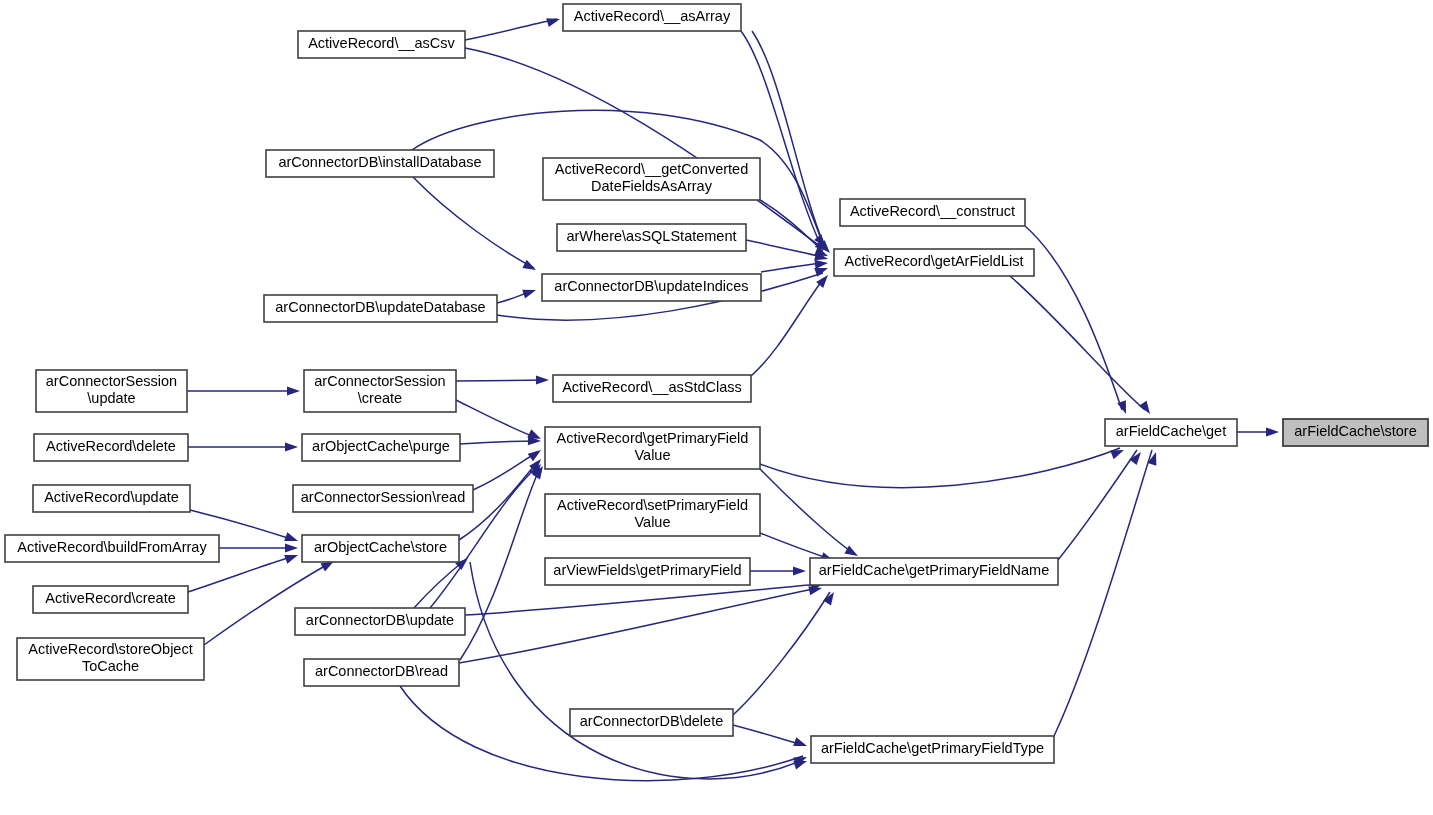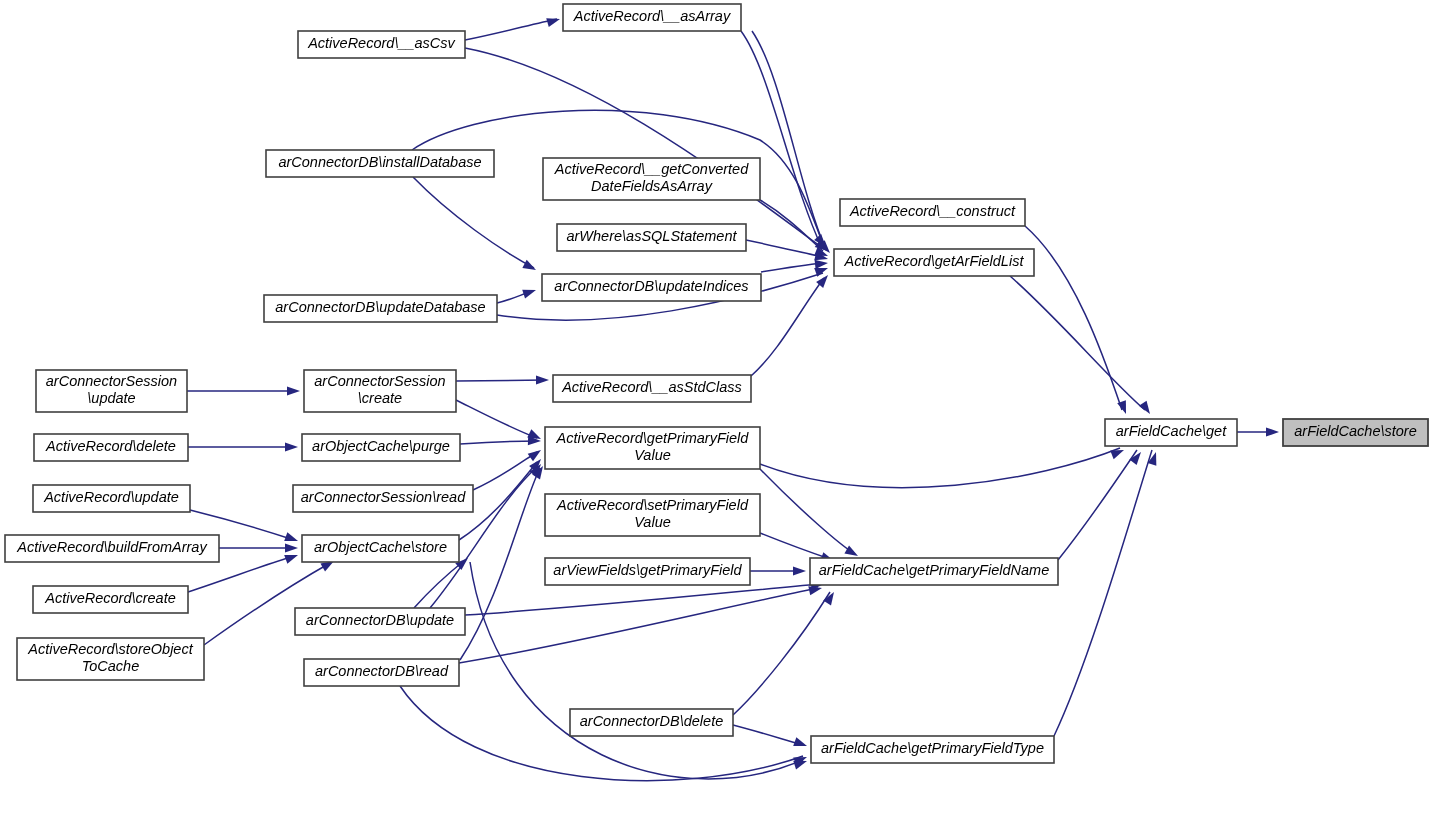--- a/index.html
+++ b/index.html
@@ -10,21 +10,20 @@
   }
   body {
     font-family: "Liberation Sans", sans-serif;
   }
   #graph-root {
     position: relative;
     width: 1433px;
     height: 815px;
     background: #ffffff;
     overflow: hidden;
-    font-style: italic;
   }
   #graph-svg {
     position: absolute;
     left: 0;
     top: 0;
     width: 1433px;
     height: 815px;
     display: block;
   }
   .node-box {

